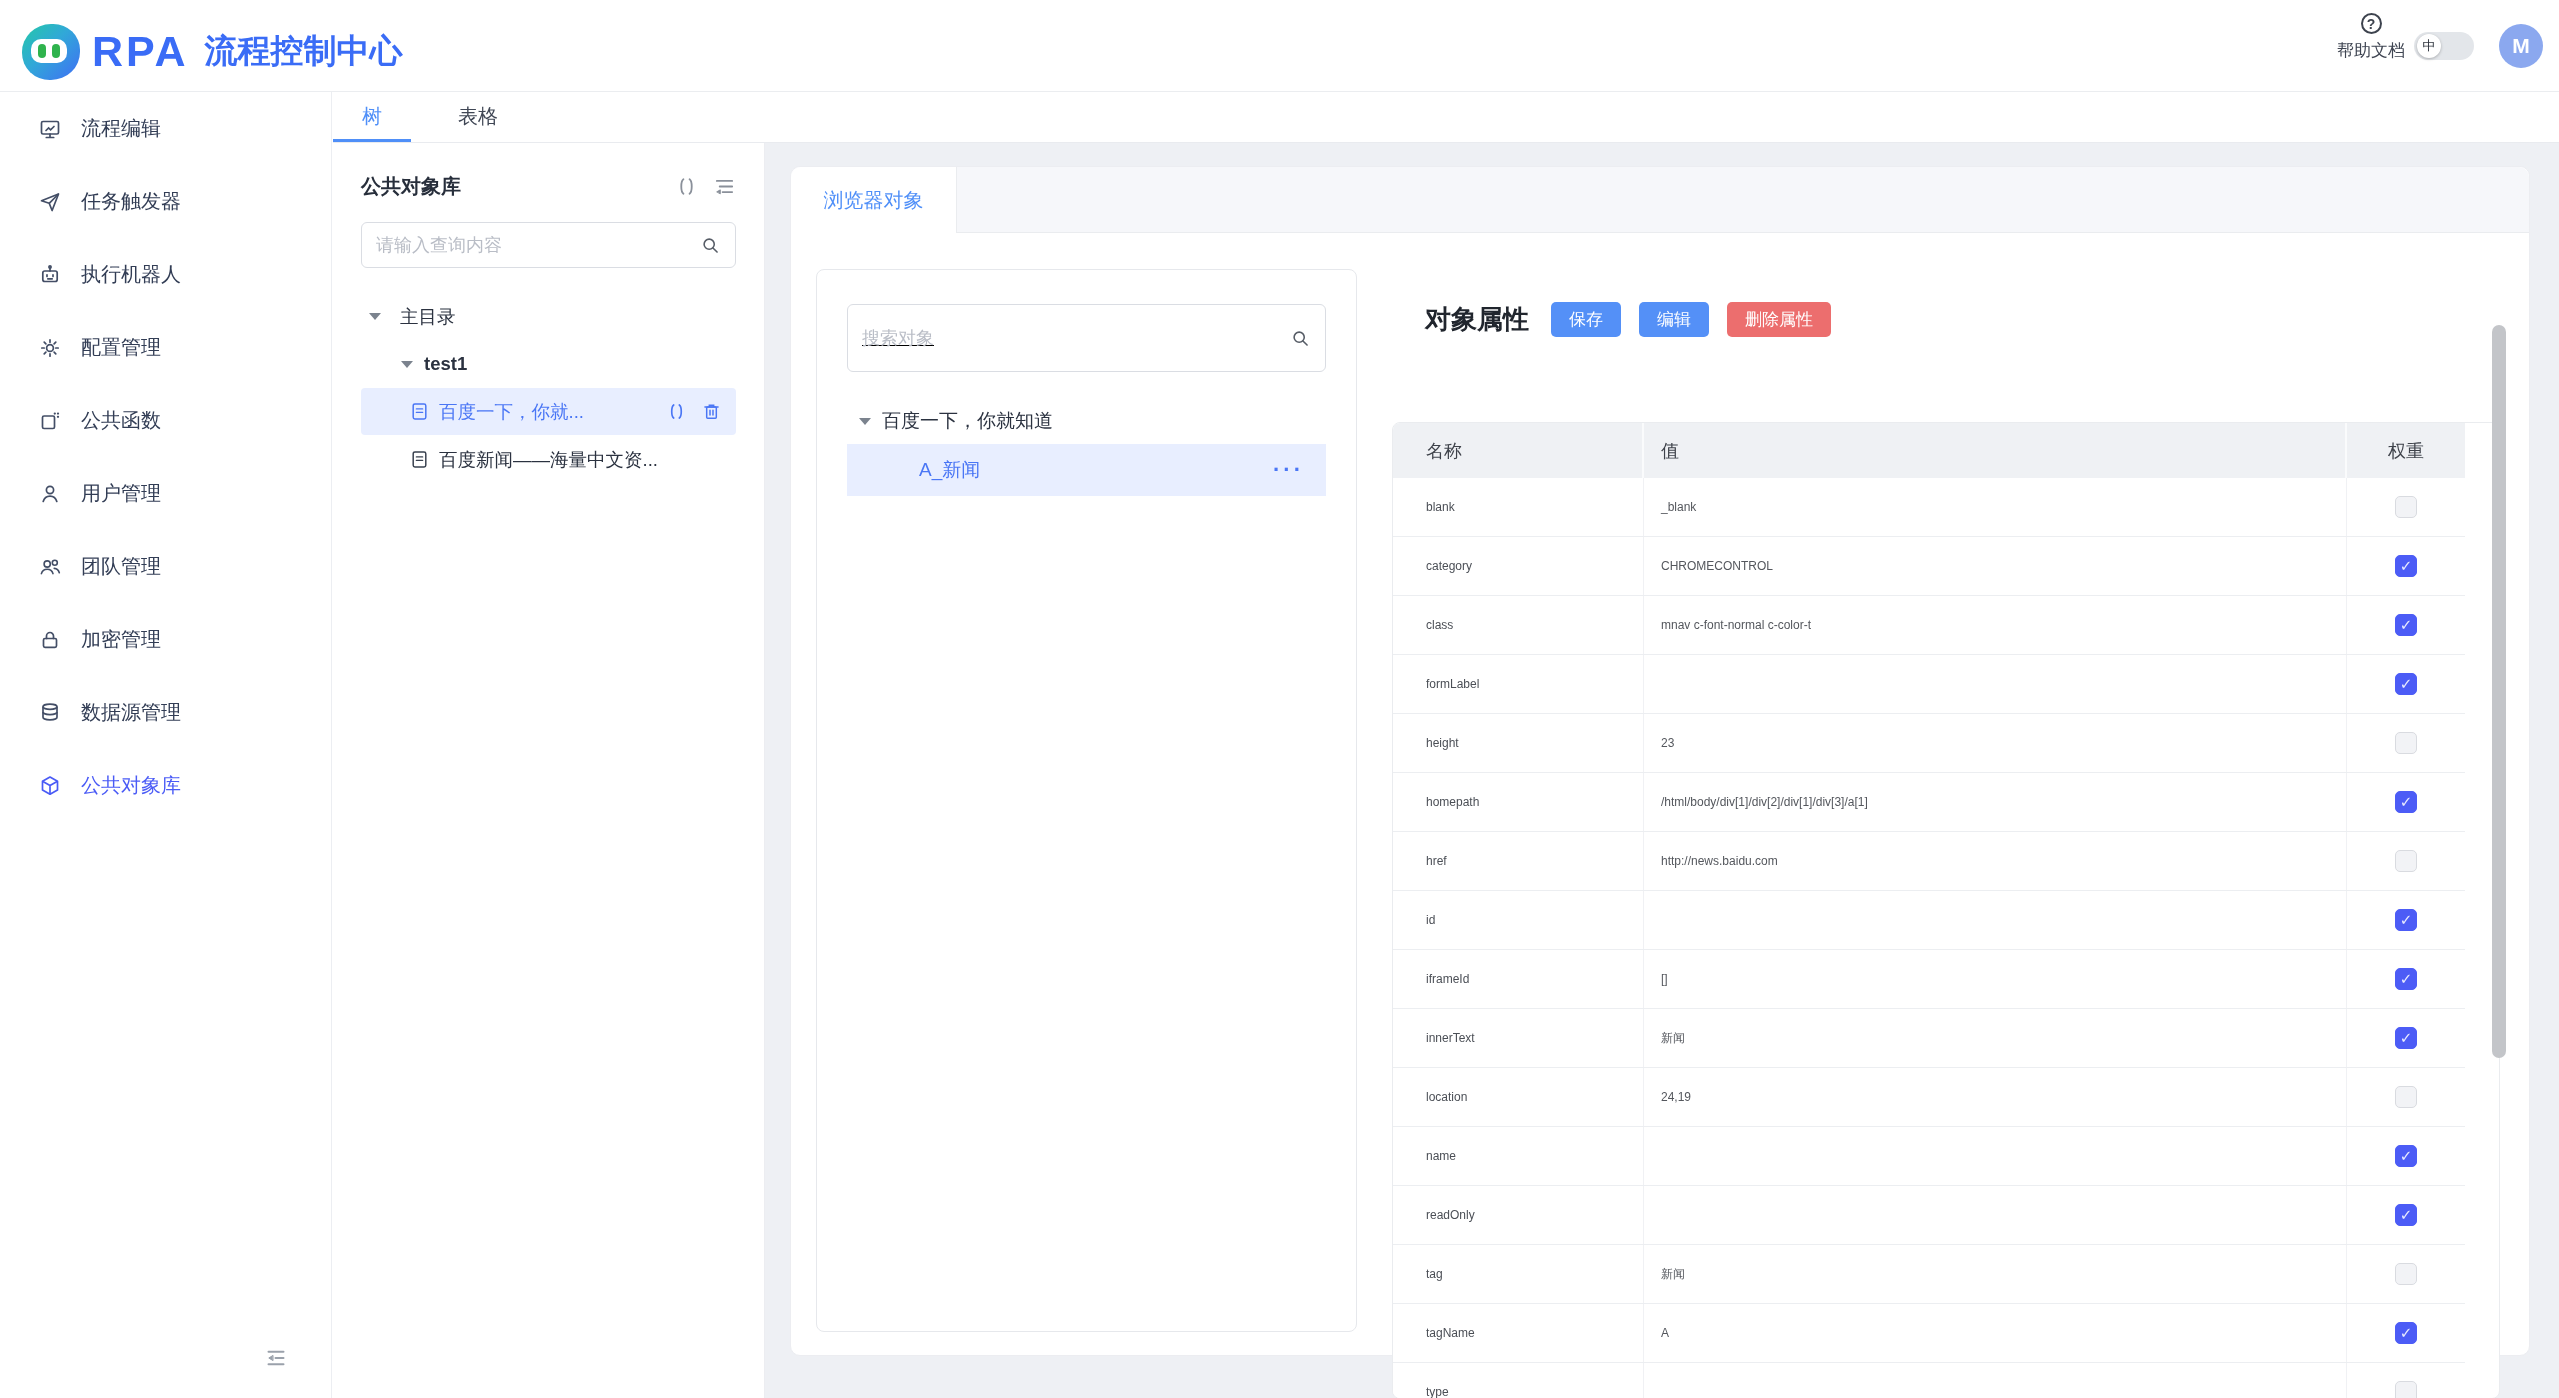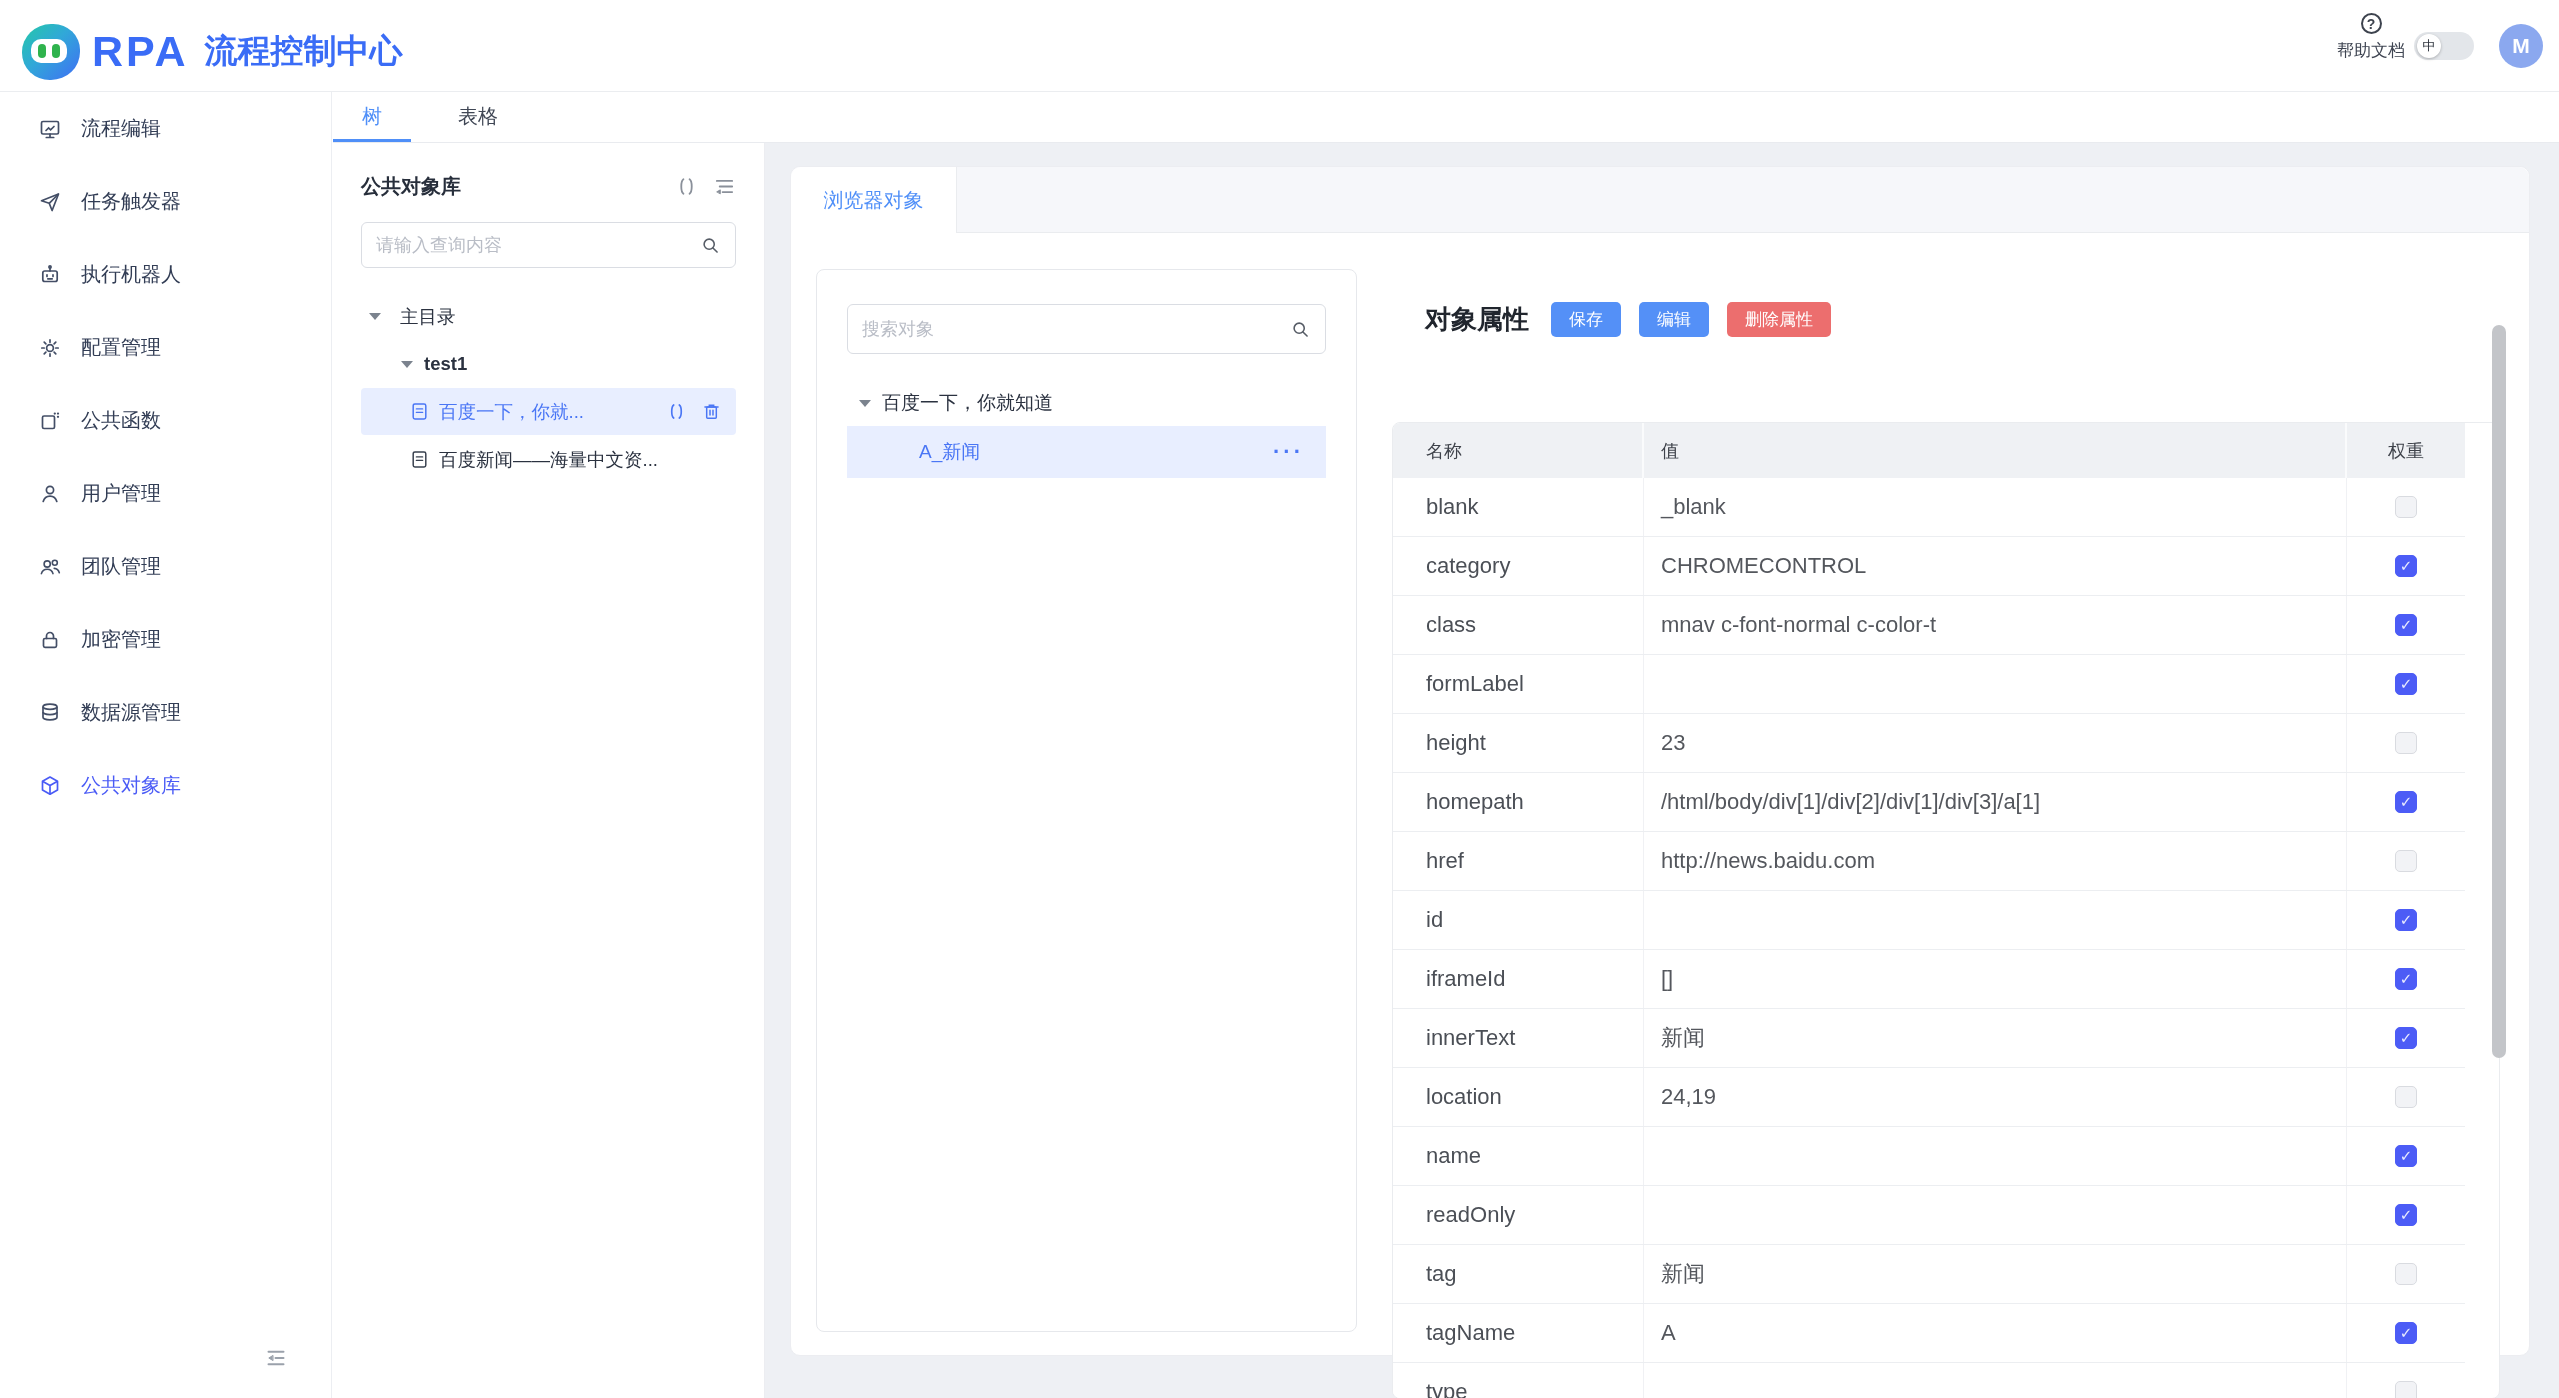--- a/index.html
+++ b/index.html
@@ -61,21 +61,21 @@
   .row-actions { display:flex; gap:14px; color:#4a76f5; }
   .row-actions .ic { width:21px; height:21px; cursor:pointer; }
 
   
   .main-card { position:absolute; left:790px; top:166px; width:1740px; height:1190px; background:#fff; border:1px solid #ecedf1; border-radius:10px; z-index:5; }
   .mc-tabs { height:66px; background:#f6f7fa; border-bottom:1px solid #eaecef; border-radius:10px 10px 0 0; display:flex; }
   .mc-tab-active { width:166px; height:66px; background:#fff; border-right:1px solid #eaecef; border-radius:10px 0 0 0; display:flex; align-items:center; justify-content:center; font-size:20px; color:#4f8ff8; cursor:pointer; }
   .mc-body { position:relative; height:1123px; }
 
   .obj-card { position:absolute; left:25px; top:36px; width:541px; height:1063px; border:1px solid #e6e8ec; border-radius:8px; padding:34px 30px; background:#fff; }
-  .obj-card .search-box { margin-top:0; height:50px; }
+  .obj-card .search-box { margin-top:0; height:68px;text-decoration:underline; }
   .bt-parent { margin-top:26px; height:46px; display:flex; align-items:center; padding-left:12px; font-size:19px; color:#2b3240; cursor:pointer; }
   .bt-child { height:52px; background:#e8eeff; border-radius:0; display:flex; align-items:center; padding:0 22px 0 72px; font-size:19px; color:#4a76f5; cursor:pointer; }
   .bt-child .t-label { flex:1; }
   .dots { font-size:22px; font-weight:700; letter-spacing:3px; color:#4a76f5; line-height:10px; cursor:pointer; }
 
   .props-head { position:absolute; left:634px; top:64px; height:44px; display:flex; align-items:center; }
   .props-title { font-size:26px; font-weight:700; color:#20252d; }
   .btn { height:35px; padding:0 18px; border:0; border-radius:5px; font-size:17px; color:#fff; display:flex; align-items:center; justify-content:center; font-family:inherit; cursor:pointer; }
   .btn-blue { background:#5490f7; }
   .btn-red  { background:#ec6e6e; }
@@ -83,21 +83,21 @@
 
   .props-table { position:absolute; left:601px; top:189px; width:1108px; height:977px; border:1px solid #eaecef; border-radius:8px; overflow:hidden; background:#fff; }
   .pt-inner { width:1072px; }
   .pt-header { display:flex; height:55px; background:#eff1f4; }
   .pt-header .cell { display:flex; align-items:center; font-size:18px; color:#3e424a; }
   .cell.c-name { width:251px; padding-left:33px; }
   .cell.c-val  { width:703px; padding-left:17px; }
   .cell.c-weight { width:118px; justify-content:center; padding-left:0; }
   .pt-header .c-name, .pt-header .c-val { border-right:2px solid #fafbfc; }
   .pt-row { display:flex; height:59px; border-bottom:1px solid #eceef1; background:#fff; }
-  .pt-row .cell { display:flex; align-items:center; font-size:22px; }
+  .pt-row .cell { display:flex; align-items:center; font-size:12px; }
   .pt-row .c-name { color:#4b4f56; border-right:1px solid #f0f1f4; }
   .pt-row .c-val  { color:#54575d; border-right:1px solid #f0f1f4; white-space:nowrap; }
   .cb { width:22px; height:22px; border-radius:5px; background:#f2f3f6; border:1px solid #d9dbe0; display:flex; align-items:center; justify-content:center; cursor:pointer; }
   .cb.checked { background:#4c5cf6; border-color:#4c5cf6; }
   .cb.checked::after { content:"✓"; color:rgba(255,255,255,.88); font-size:15px; font-weight:700; }
 
   .v-scrollbar { position:absolute; left:1701px; top:92px; width:14px; height:733px; background:#c3c5c9; border-radius:7px; cursor:pointer; }
 
   svg { display:block; }
 </style>

